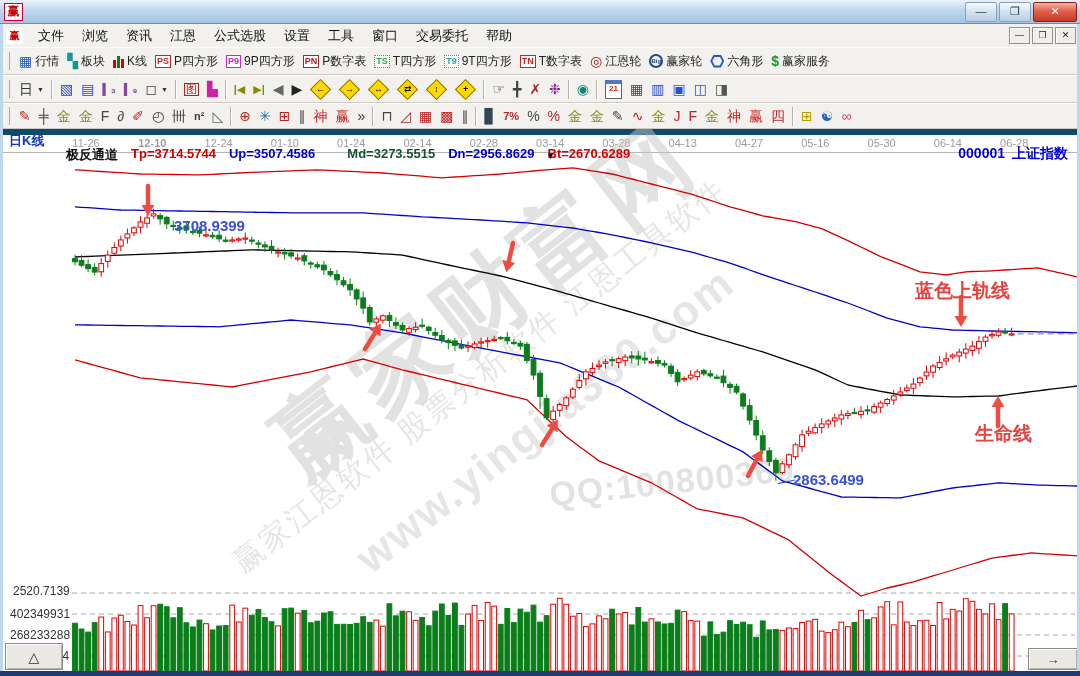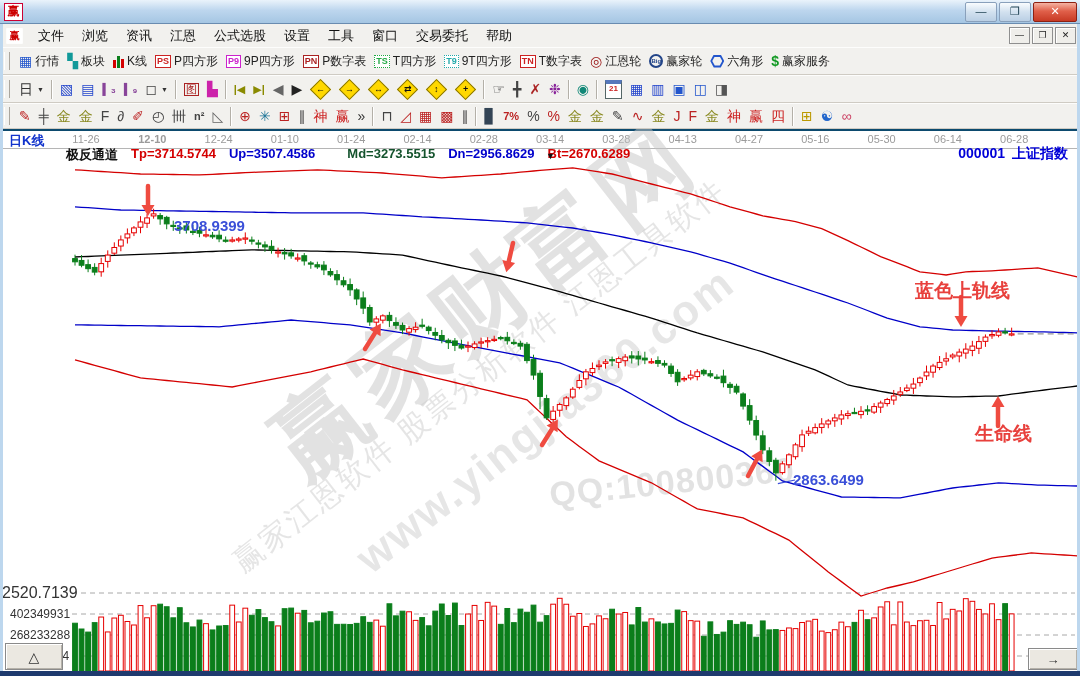--- a/index.html
+++ b/index.html
@@ -45,31 +45,31 @@
     margin:2px 3px;display:flex;align-items:center;justify-content:center;flex:none;}
   .dia span{transform:rotate(-45deg);font-size:9px;font-weight:bold;color:#111;line-height:1;}
   .cal{width:15px;height:14px;background:#fff;border:1px solid #566;border-top:4px solid #5577bb;
     font-size:8px;font-weight:bold;color:#c22;text-align:center;line-height:9px;}
   .dropdown-caret{font-size:7px;color:#333;margin-left:1px;}
   .minicandles{display:inline-flex;align-items:flex-end;gap:1px;height:13px;}
   .minicandles i{display:block;width:3px;}
   
   #chart-region{position:absolute;top:129px;left:0;right:0;height:542px;background:#fff;z-index:10;}
   #dates{position:absolute;top:0;left:0;right:0;height:17px;background:#fff;
-    border-top:2px solid #0c4a6e;border-bottom:1px solid #b5b5b5;padding-left:39px;}
+    border-top:6px solid #0c4a6e;border-bottom:1px solid #b5b5b5;padding-left:39px;}
   .date-label{position:absolute;top:2px;font-size:11px;color:#9b9b9b;transform:translateX(-50%);}
   #watermarks{position:absolute;inset:0;z-index:1;overflow:hidden;}
   .watermark{position:absolute;white-space:nowrap;transform-origin:center;}
   #chart-svg{position:absolute;left:0;top:0;z-index:2;}
   .ctext{position:absolute;z-index:3;white-space:nowrap;}
   #period-label{left:9px;top:3px;color:#1133cc;font-weight:bold;font-size:13px;}
   #indicator-row{left:66px;top:17px;display:flex;gap:13px;font-size:13px;font-weight:bold;}
   #symbol-label{right:12px;top:16px;font-size:14px;font-weight:bold;color:#0000d8;display:flex;gap:7px;}
   #split-caret{left:546px;top:22px;font-size:9px;color:#111;}
-  #price-bottom-label{left:2px;top:455px;font-size:16px;color:#333;text-align:right;}
+  #price-bottom-label{left:13px;top:455px;font-size:12px;color:#333;text-align:right;}
   .vol-tick{left:10px;font-size:12px;color:#333;}
   .annotation-num{font-size:15px;font-weight:bold;}
   .annotation-cn{font-size:19px;font-weight:bold;}
   .corner-btn{position:absolute;z-index:4;background:#ebe8e1;border:1px solid #8a8a8a;
     box-shadow:inset 1px 1px 0 #fff,inset -1px -1px 0 #b5b1a9;color:#333;
     display:flex;align-items:center;justify-content:center;font-size:13px;}
   #corner-left{left:5px;top:514px;width:56px;height:25px;font-size:14px;}
   #corner-right{left:1028px;top:519px;width:48px;height:20px;}
   
   .side-strip{position:absolute;top:24px;bottom:0;width:3px;background:#bdd7ee;z-index:70;}

